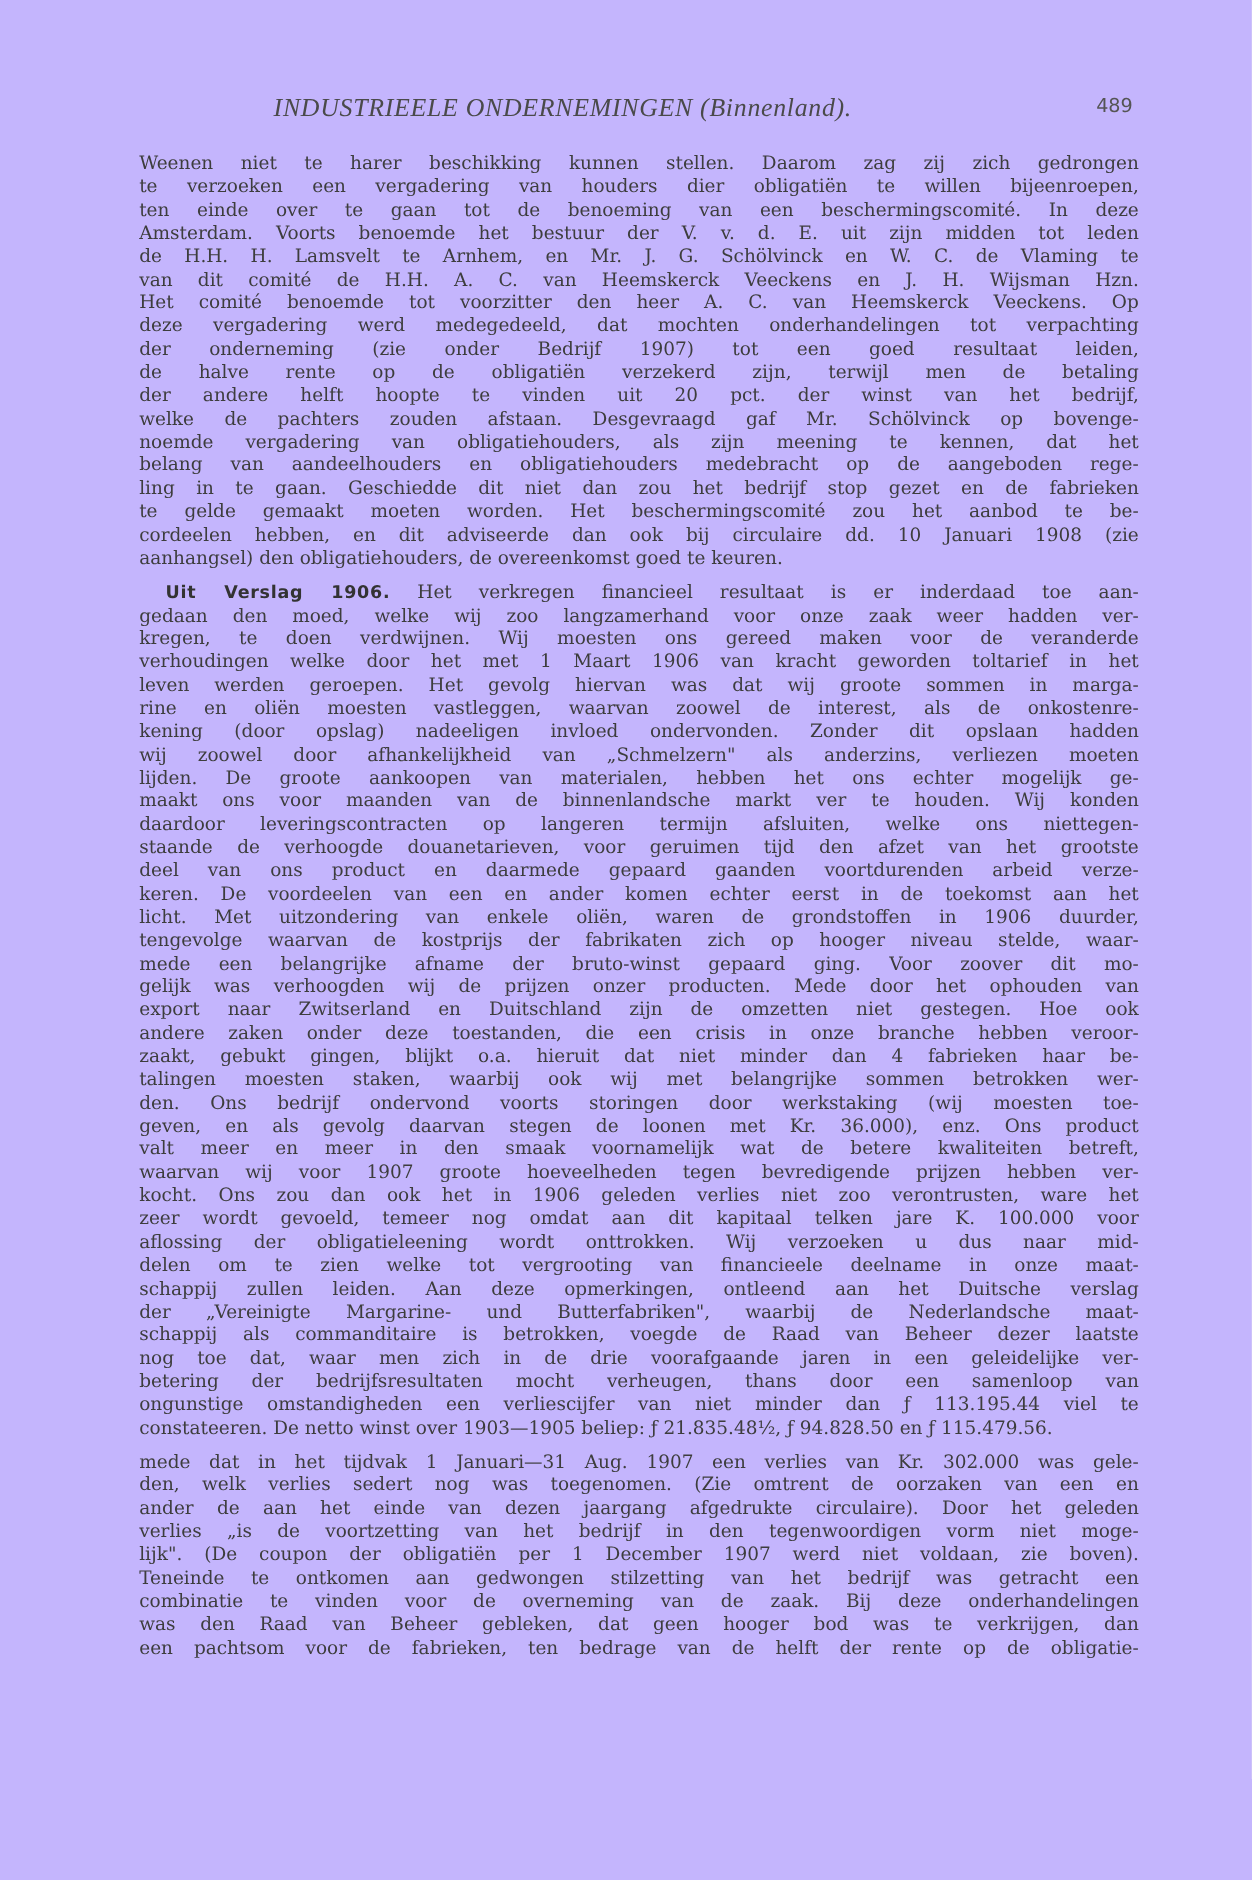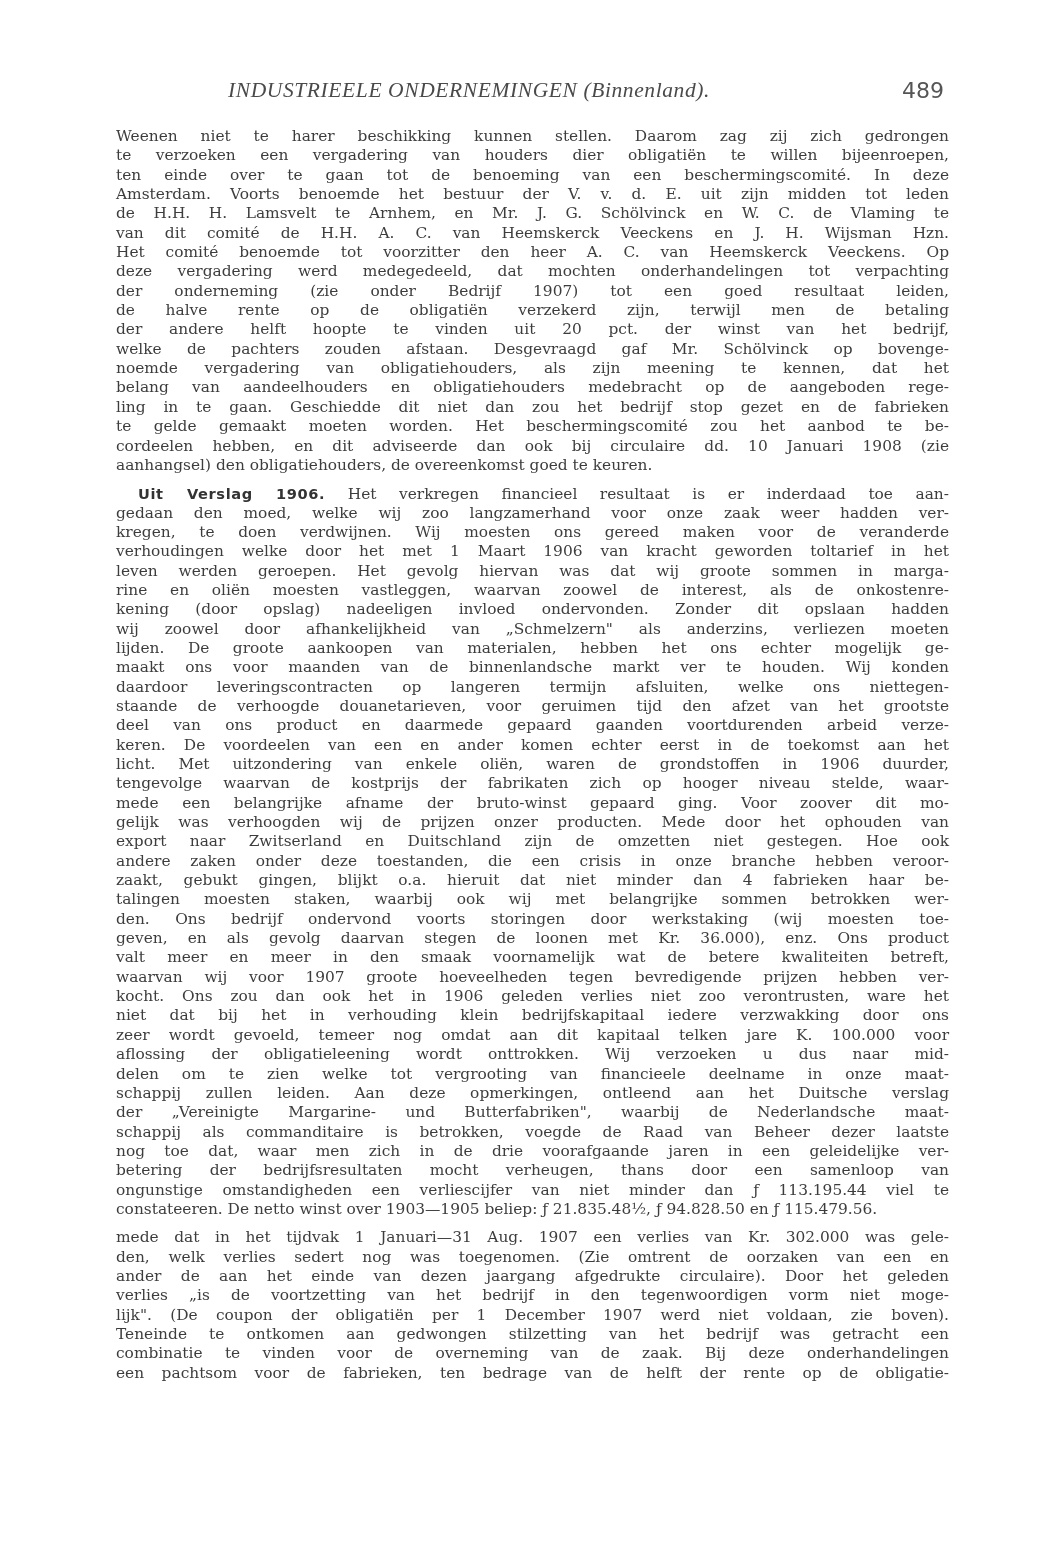--- a/index.html
+++ b/index.html
@@ -13,21 +13,21 @@
       overflow: hidden;
       position: relative;
       font-family: "DejaVu Serif", "Liberation Serif", serif;
       color: #3a3a3a;
     }
     .page {
       position: absolute;
       left: 0; top: 0;
       width: 1043px;
       height: 1567px;
-      background: #ffffff;
+      background: #c4b5fd;
     }
     .running-head {
       position: absolute;
       top: 78px;
       left: 118px;
       width: 830px;
       height: 30px;
     }
     .running-title {
       position: absolute;
@@ -38,21 +38,21 @@
       font-size: 21.5px;
       letter-spacing: 0.6px;
       color: #4a4a4a;
       white-space: nowrap;
     }
     .page-number {
       position: absolute;
       right: 4px;
       top: 0;
       font-family: "DejaVu Sans", sans-serif;
-      font-size: 22px;
+      font-size: 16px;
       color: #555;
     }
     .body-text {
       position: absolute;
       top: 127px;
       left: 116px;
       width: 833px;
       font-family: "DejaVu Serif", "Liberation Serif", serif;
       font-size: 15.4px;
       line-height: 19.35px;
@@ -140,21 +140,20 @@
       <span class="line">gelijk was verhoogden wij de prijzen onzer producten. Mede door het ophouden van</span>
       <span class="line">export naar Zwitserland en Duitschland zijn de omzetten niet gestegen. Hoe ook</span>
       <span class="line">andere zaken onder deze toestanden, die een crisis in onze branche hebben veroor-</span>
       <span class="line">zaakt, gebukt gingen, blijkt o.a. hieruit dat niet minder dan 4 fabrieken haar be-</span>
       <span class="line">talingen moesten staken, waarbij ook wij met belangrijke sommen betrokken wer-</span>
       <span class="line">den. Ons bedrijf ondervond voorts storingen door werkstaking (wij moesten toe-</span>
       <span class="line">geven, en als gevolg daarvan stegen de loonen met Kr. 36.000), enz. Ons product</span>
       <span class="line">valt meer en meer in den smaak voornamelijk wat de betere kwaliteiten betreft,</span>
       <span class="line">waarvan wij voor 1907 groote hoeveelheden tegen bevredigende prijzen hebben ver-</span>
       <span class="line">kocht. Ons zou dan ook het in 1906 geleden verlies niet zoo verontrusten, ware het</span>
-      <span class="line">niet dat bij het in verhouding klein bedrijfskapitaal iedere verzwakking door ons</span>
       <span class="line">zeer wordt gevoeld, temeer nog omdat aan dit kapitaal telken jare K. 100.000 voor</span>
       <span class="line">aflossing der obligatieleening wordt onttrokken. Wij verzoeken u dus naar mid-</span>
       <span class="line">delen om te zien welke tot vergrooting van financieele deelname in onze maat-</span>
       <span class="line">schappij zullen leiden. Aan deze opmerkingen, ontleend aan het Duitsche verslag</span>
       <span class="line">der „Vereinigte Margarine- und Butterfabriken", waarbij de Nederlandsche maat-</span>
       <span class="line">schappij als commanditaire is betrokken, voegde de Raad van Beheer dezer laatste</span>
       <span class="line">nog toe dat, waar men zich in de drie voorafgaande jaren in een geleidelijke ver-</span>
       <span class="line">betering der bedrijfsresultaten mocht verheugen, thans door een samenloop van</span>
       <span class="line">ongunstige omstandigheden een verliescijfer van niet minder dan ƒ 113.195.44 viel te</span>
       <span class="line last">constateeren. De netto winst over 1903—1905 beliep: ƒ 21.835.48½, ƒ 94.828.50 en ƒ 115.479.56.</span>
@@ -163,17 +162,18 @@
     <span class="para-gap"></span>
 
     <div>
       <span class="line">mede dat in het tijdvak 1 Januari—31 Aug. 1907 een verlies van Kr. 302.000 was gele-</span>
       <span class="line">den, welk verlies sedert nog was toegenomen. (Zie omtrent de oorzaken van een en</span>
       <span class="line">ander de aan het einde van dezen jaargang afgedrukte circulaire). Door het geleden</span>
       <span class="line">verlies „is de voortzetting van het bedrijf in den tegenwoordigen vorm niet moge-</span>
       <span class="line">lijk". (De coupon der obligatiën per 1 December 1907 werd niet voldaan, zie boven).</span>
       <span class="line">Teneinde te ontkomen aan gedwongen stilzetting van het bedrijf was getracht een</span>
       <span class="line">combinatie te vinden voor de overneming van de zaak. Bij deze onderhandelingen</span>
+      <span class="line">was den Raad van Beheer gebleken, dat geen hooger bod was te verkrijgen, dan</span>
       <span class="line">een pachtsom voor de fabrieken, ten bedrage van de helft der rente op de obligatie-</span>
     </div>
 
   </div>
 </div>
 
 </body></html>

